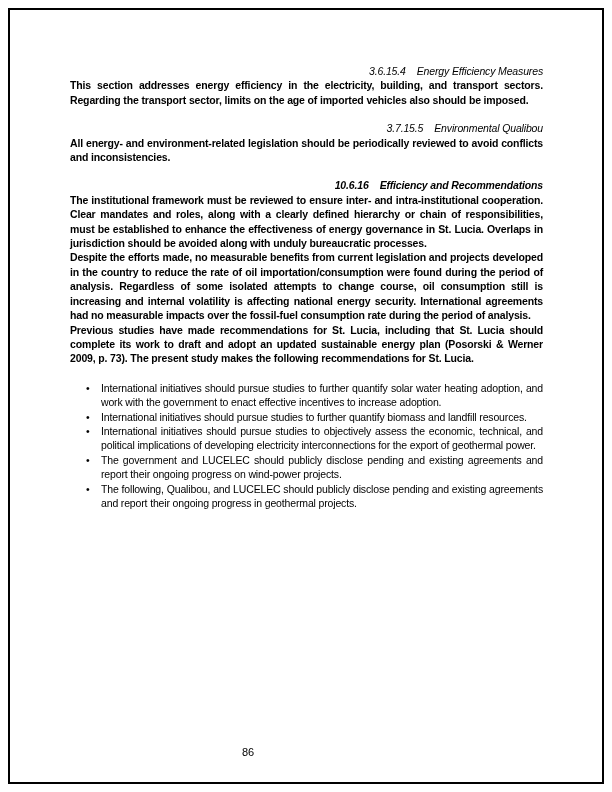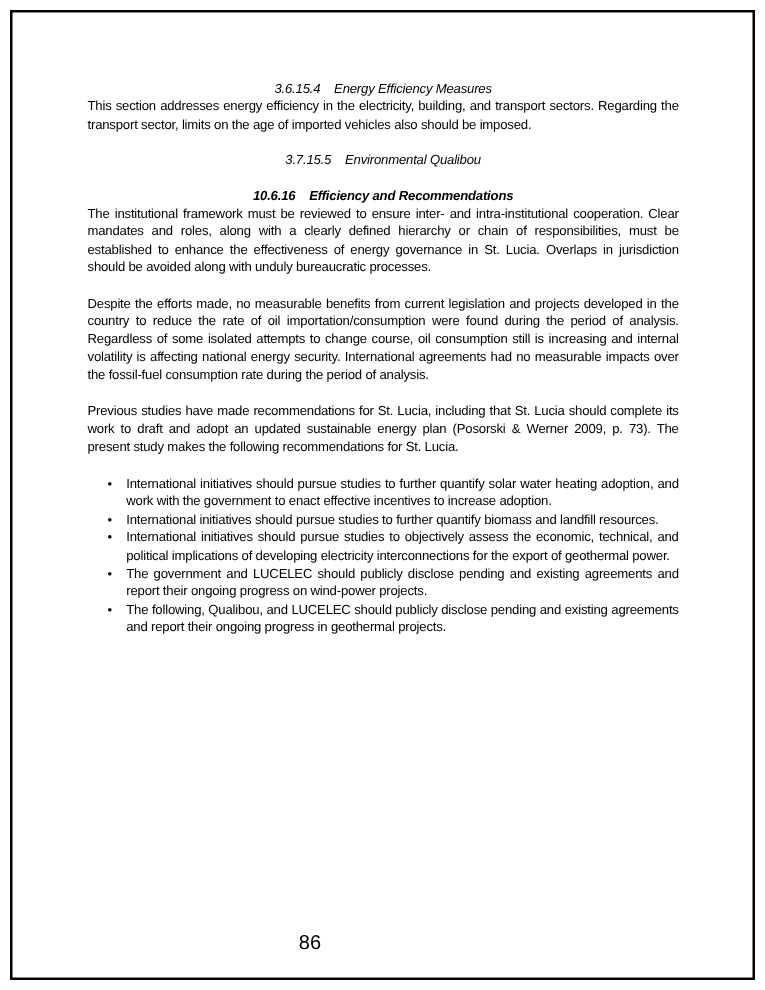--- a/index.html
+++ b/index.html
@@ -30,27 +30,27 @@
     font-size: 10.5px;
     letter-spacing: -0.15px;
     line-height: 14.4px;
     text-align: justify;
   }
   .section-heading {
     font-size: 10.5px;
     font-style: italic;
     font-weight: normal;
     margin: 14px 0 0 0;
-    text-align: center;
+    text-align: right;
   }
   .section-heading.bold { font-weight: bold; }
   .section-heading .h-num { margin-right: 11px; }
   .section-heading:first-child { margin-top: 0; }
-  .para { margin: 0; }
-  .para.gap { margin-top: 14px; }
+  .para { margin: 0; font-weight: bold; }
+  .para.gap { }
   ul.rec-list {
     list-style: none;
     margin: 15px 0 0 16px;
     padding: 0;
   }
   ul.rec-list li {
     position: relative;
     padding-left: 15px;
     text-align: justify;
   }
@@ -58,38 +58,39 @@
     position: absolute;
     left: 0;
     top: 0;
   }
   .page-number {
     position: absolute;
     left: 0;
     width: 496px;
     top: 746px;
     text-align: center;
-    font-size: 16px;
+    font-size: 11px;
   }
 </style>
 </head>
 <body>
 
 <div class="page-border"></div>
 
 <div class="content">
 
   <h3 class="section-heading">
     <span class="h-num">3.6.15.4</span><span>Energy Efficiency Measures</span>
   </h3>
   <p class="para">This section addresses energy efficiency in the electricity, building, and transport sectors. Regarding the transport sector, limits on the age of imported vehicles also should be imposed.</p>
 
   <h3 class="section-heading">
     <span class="h-num">3.7.15.5</span><span>Environmental Qualibou</span>
   </h3>
+  <p class="para">All energy- and environment-related legislation should be periodically reviewed to avoid conflicts and inconsistencies.</p>
 
   <h3 class="section-heading bold">
     <span class="h-num">10.6.16</span><span>Efficiency and Recommendations</span>
   </h3>
   <p class="para">The institutional framework must be reviewed to ensure inter- and intra-institutional cooperation. Clear mandates and roles, along with a clearly defined hierarchy or chain of responsibilities, must be established to enhance the effectiveness of energy governance in St. Lucia. Overlaps in jurisdiction should be avoided along with unduly bureaucratic processes.</p>
   <p class="para gap">Despite the efforts made, no measurable benefits from current legislation and projects developed in the country to reduce the rate of oil importation/consumption were found during the period of analysis. Regardless of some isolated attempts to change course, oil consumption still is increasing and internal volatility is affecting national energy security. International agreements had no measurable impacts over the fossil-fuel consumption rate during the period of analysis.</p>
   <p class="para gap">Previous studies have made recommendations for St. Lucia, including that St. Lucia should complete its work to draft and adopt an updated sustainable energy plan (Posorski &amp; Werner 2009, p. 73). The present study makes the following recommendations for St. Lucia.</p>
 
   <ul class="rec-list">
     <li>

